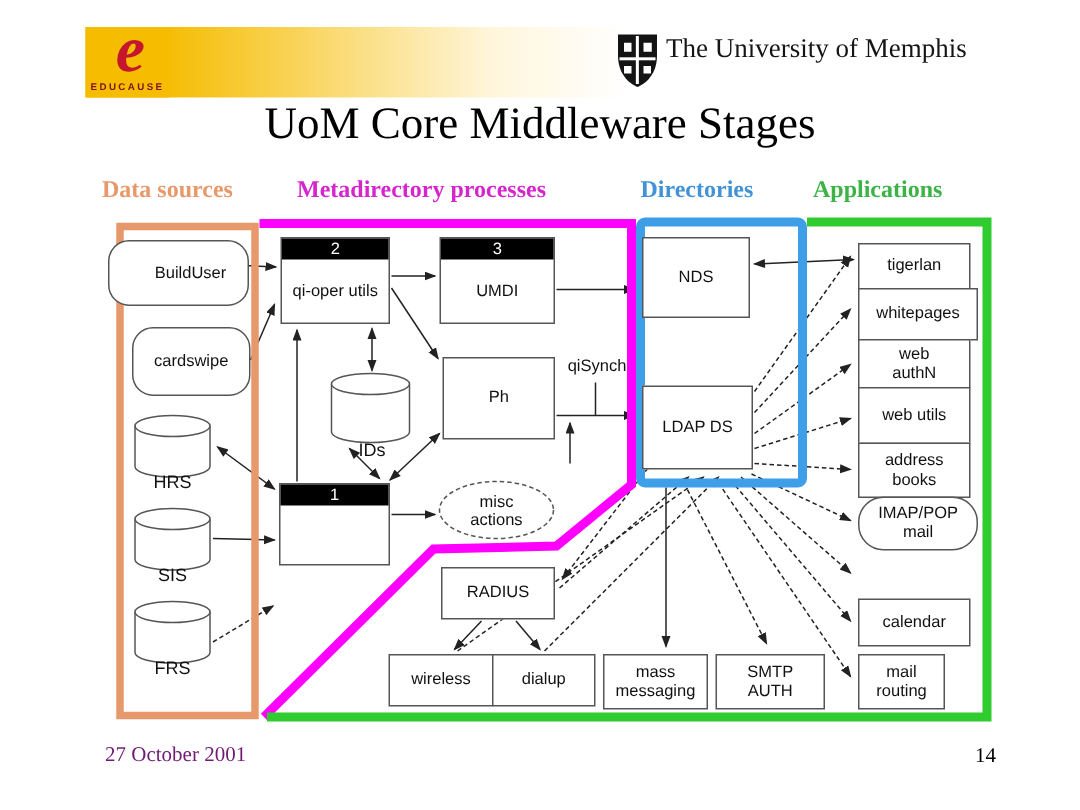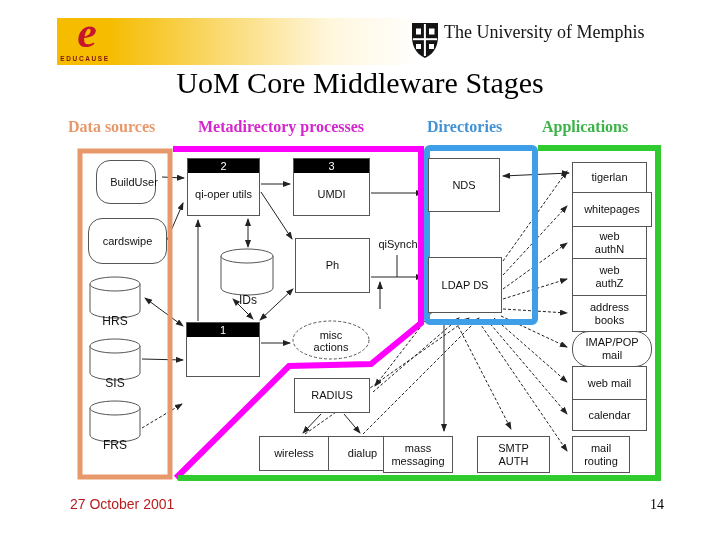--- a/index.html
+++ b/index.html
@@ -32,22 +32,22 @@
   .node{position:absolute;background:#fff;border:1px solid #555;box-sizing:border-box;
         display:flex;flex-direction:column;align-items:stretch;
         font-size:11px;color:#111;line-height:1.18;text-align:center;}
   .numhdr{flex:none;height:14px;background:#000;color:#fff;font-size:11px;line-height:14px;}
   .nbody{flex:1;display:flex;align-items:center;justify-content:center;padding:0 5px;}
   .narrow .nbody{padding:0 14px;}
   .round{border-radius:14px;}
   .floatlabel{position:absolute;font-size:12px;color:#111;text-align:center;line-height:1.1;}
   .small{font-size:11px;}
   
-  .footer-date{position:absolute;left:70px;top:496px;font-family:Liberation Sans, sans-serif;
-               font-size:14px;color:#b91c1c;}
+  .footer-date{position:absolute;left:70px;top:496px;font-family:Liberation Serif, serif;
+               font-size:14px;color:#701a75;}
   .footer-page{position:absolute;left:650px;top:497px;font-family:"Liberation Serif",serif;
                font-size:14px;color:#000;}
 </style>
 </head>
 <body>
 
 <div class="slide">
 
   <div class="edu-band">
     <div class="edu-square">
@@ -146,21 +146,21 @@
       <path d="M487,320 L567,414" marker-end="url(#mE)"></path>
       <path d="M479,322 L567,451" marker-end="url(#mE)"></path>
     </g>
 
     <path d="M176,478 L289,366 L371,364 L421,323 L421,149 L173,149" fill="none" stroke="#FF00FF" stroke-width="6"></path>
     <rect x="80" y="151" width="90" height="326" fill="none" stroke="#E8996C" stroke-width="5"></rect>
     <rect x="427" y="148" width="108" height="174" rx="3" fill="none" stroke="#3E9EE8" stroke-width="6"></rect>
     <path d="M538,148 L658,148 L658,478 L178,478" fill="none" stroke="#2FCB2F" stroke-width="6"></path>
   </svg>
 
-  <div class="node round" style="left:96px;top:160px;width:60px;height:44px;padding-left:16px;">
+  <div class="node round" style="left:72px;top:160px;width:94px;height:44px;padding-left:16px;">
     <div class="nbody">BuildUser</div>
   </div>
   <div class="node round" style="left:88px;top:218px;width:79px;height:46px;">
     <div class="nbody">cardswipe</div>
   </div>
   <div class="floatlabel" style="left:90px;top:315px;width:50px;">HRS</div>
   <div class="floatlabel" style="left:90px;top:377px;width:50px;">SIS</div>
   <div class="floatlabel" style="left:90px;top:439px;width:50px;">FRS</div>
 
   <div class="node" style="left:187px;top:158px;width:73px;height:58px;">
@@ -182,21 +182,21 @@
   <div class="floatlabel small" style="left:371px;top:238px;width:54px;white-space:nowrap;">qiSynch</div>
   <div class="node" style="left:294px;top:378px;width:76px;height:35px;">
     <div class="nbody">RADIUS</div>
   </div>
   <div class="node" style="left:259px;top:436px;width:70px;height:35px;">
     <div class="nbody">wireless</div>
   </div>
   <div class="node" style="left:328px;top:436px;width:69px;height:35px;">
     <div class="nbody">dialup</div>
   </div>
-  <div class="node" style="left:383px;top:436px;width:70px;height:37px;">
+  <div class="node" style="left:402px;top:436px;width:70px;height:37px;">
     <div class="nbody">mass messaging</div>
   </div>
   <div class="node narrow" style="left:477px;top:436px;width:73px;height:37px;">
     <div class="nbody">SMTP AUTH</div>
   </div>
 
   <div class="node" style="left:428px;top:158px;width:72px;height:54px;">
     <div class="nbody">NDS</div>
   </div>
   <div class="node" style="left:428px;top:257px;width:74px;height:56px;">
@@ -206,30 +206,27 @@
   <div class="node" style="left:572px;top:162px;width:75px;height:31px;">
     <div class="nbody">tigerlan</div>
   </div>
   <div class="node" style="left:572px;top:192px;width:80px;height:35px;">
     <div class="nbody">whitepages</div>
   </div>
   <div class="node narrow" style="left:572px;top:226px;width:75px;height:33px;">
     <div class="nbody">web authN</div>
   </div>
   <div class="node narrow" style="left:572px;top:258px;width:75px;height:38px;">
-    <div class="nbody">web authZ</div>
+    <div class="nbody">web utils</div>
   </div>
   <div class="node narrow" style="left:572px;top:295px;width:75px;height:37px;">
     <div class="nbody">address books</div>
   </div>
   <div class="node narrow" style="left:572px;top:331px;width:80px;height:36px;border-radius:17px;">
     <div class="nbody">IMAP/POP mail</div>
-  </div>
-  <div class="node narrow" style="left:572px;top:366px;width:75px;height:34px;">
-    <div class="nbody">web mail</div>
   </div>
   <div class="node" style="left:572px;top:399px;width:75px;height:32px;">
     <div class="nbody">calendar</div>
   </div>
   <div class="node narrow" style="left:572px;top:436px;width:58px;height:37px;">
     <div class="nbody">mail routing</div>
   </div>
 
   <div class="footer-date">27 October 2001</div>
   <div class="footer-page">14</div>

